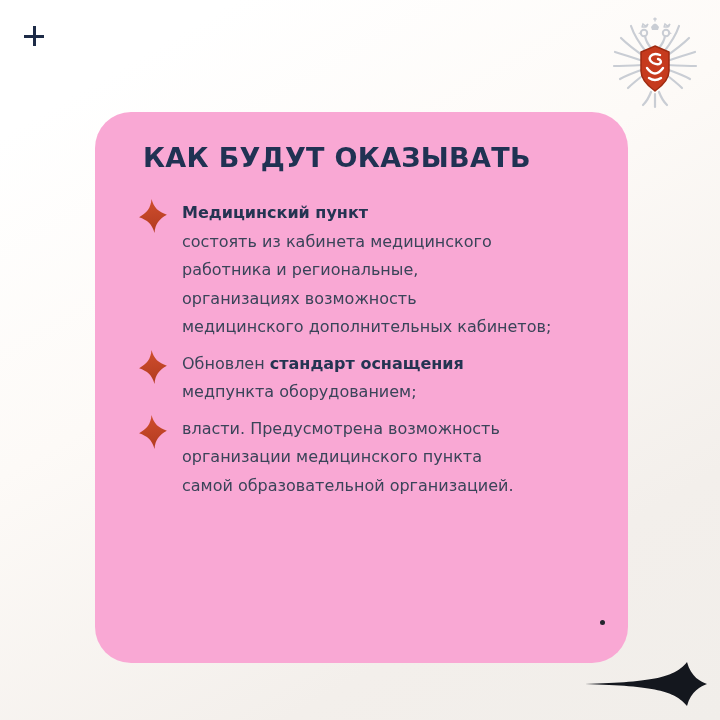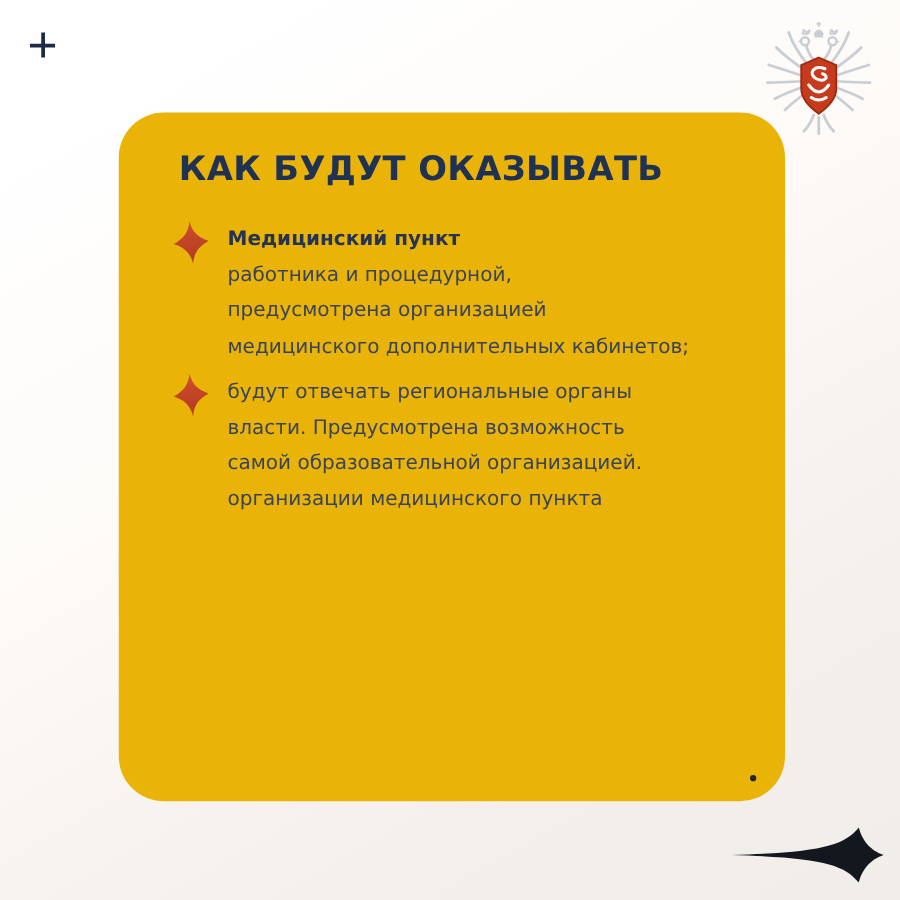--- a/index.html
+++ b/index.html
@@ -7,22 +7,22 @@
   body {
     position:relative; overflow:hidden;
     font-family:"DejaVu Sans","Liberation Sans",sans-serif;
     background:linear-gradient(150deg,#ffffff 12%,#fdfaf7 42%,#f3efeb 78%,#f1eeea 100%);
   }
   .plus-deco { position:absolute; left:24px; top:26px; width:20px; height:20px; }
   .plus-deco .bar-v { position:absolute; left:8.5px; top:0; width:3px; height:20px; background:#1d2b47; }
   .plus-deco .bar-h { position:absolute; top:8.5px; left:0; height:3px; width:20px; background:#1d2b47; }
   .emblem { position:absolute; left:607px; top:16px; }
   .card {
-    position:absolute; left:95px; top:90px; width:533px; height:551px;
-    background:#eab308; border-radius:36px;
+    position:absolute; left:95px; top:112px; width:533px; height:551px;
+    background:#f9a8d4; border-radius:36px;
     padding:28px 14px 0 48px;
   }
   .title {
     color:#203253; font-size:27px; font-weight:bold; line-height:35px;
     letter-spacing:.3px; margin-bottom:24px; white-space:nowrap;
   }
   .bullet { display:flex; margin-bottom:8px; }
   .bullet-star { flex:0 0 28px; width:28px; height:34px; margin:0 15px 0 -4px; transform:rotate(-5deg); }
   .bullet-text { font-size:16px; line-height:28.5px; color:#3a4459; white-space:nowrap; }
   .bullet-text .bold, .bullet-text .bold-line { font-weight:bold; color:#243452; }
@@ -85,36 +85,45 @@
       <defs>
           <linearGradient id="sg1" x1="0" y1="0" x2="0" y2="1">
         <stop offset="0" stop-color="#cf4e2d"></stop>
             <stop offset="1" stop-color="#b23a20"></stop>
       </linearGradient>
         </defs>
       <path d="M14 0 C15.5 9 20 13.5 28 17 C20 20.5 15.5 25 14 34 C12.5 25 8 20.5 0 17 C8 13.5 12.5 9 14 0 Z" fill="url(#sg1)"></path>
     </svg>
     <div class="bullet-text">
       <div class="bold-line">Медицинский пункт</div>
-      <div>работника и процедурной,</div>
-      <div>предусмотрена организацией</div>
+      <div>состоять из кабинета медицинского</div>
+      <div>работника и региональные,</div>
+      <div>организациях возможность</div>
       <div>медицинского дополнительных кабинетов;</div>
     </div>
   </div>
-
 
   <div class="bullet">
     <svg class="bullet-star" viewBox="0 0 28 34">
       <path d="M14 0 C15.5 9 20 13.5 28 17 C20 20.5 15.5 25 14 34 C12.5 25 8 20.5 0 17 C8 13.5 12.5 9 14 0 Z" fill="url(#sg1)"></path>
     </svg>
     <div class="bullet-text">
-      <div>будут отвечать региональные органы</div>
+      <div><span>Обновлен </span><span class="bold">стандарт оснащения</span></div>
+      <div>медпункта оборудованием;</div>
+    </div>
+  </div>
+
+  <div class="bullet">
+    <svg class="bullet-star" viewBox="0 0 28 34">
+      <path d="M14 0 C15.5 9 20 13.5 28 17 C20 20.5 15.5 25 14 34 C12.5 25 8 20.5 0 17 C8 13.5 12.5 9 14 0 Z" fill="url(#sg1)"></path>
+    </svg>
+    <div class="bullet-text">
       <div>власти. Предусмотрена возможность</div>
+      <div>организации медицинского пункта</div>
       <div>самой образовательной организацией.</div>
-      <div>организации медицинского пункта</div>
     </div>
   </div>
 </div>
 
 <div class="dot-deco"></div>
 <svg class="flare" width="150" height="60" viewBox="0 0 150 60">
   <path d="M15 29 C 85 27 105 22 117 7 C 121 22 131 27 137 29 C 131 31 121 36 117 51 C 105 36 85 31 15 29 Z" fill="#14171e"></path>
 </svg>
 
 </body></html>

